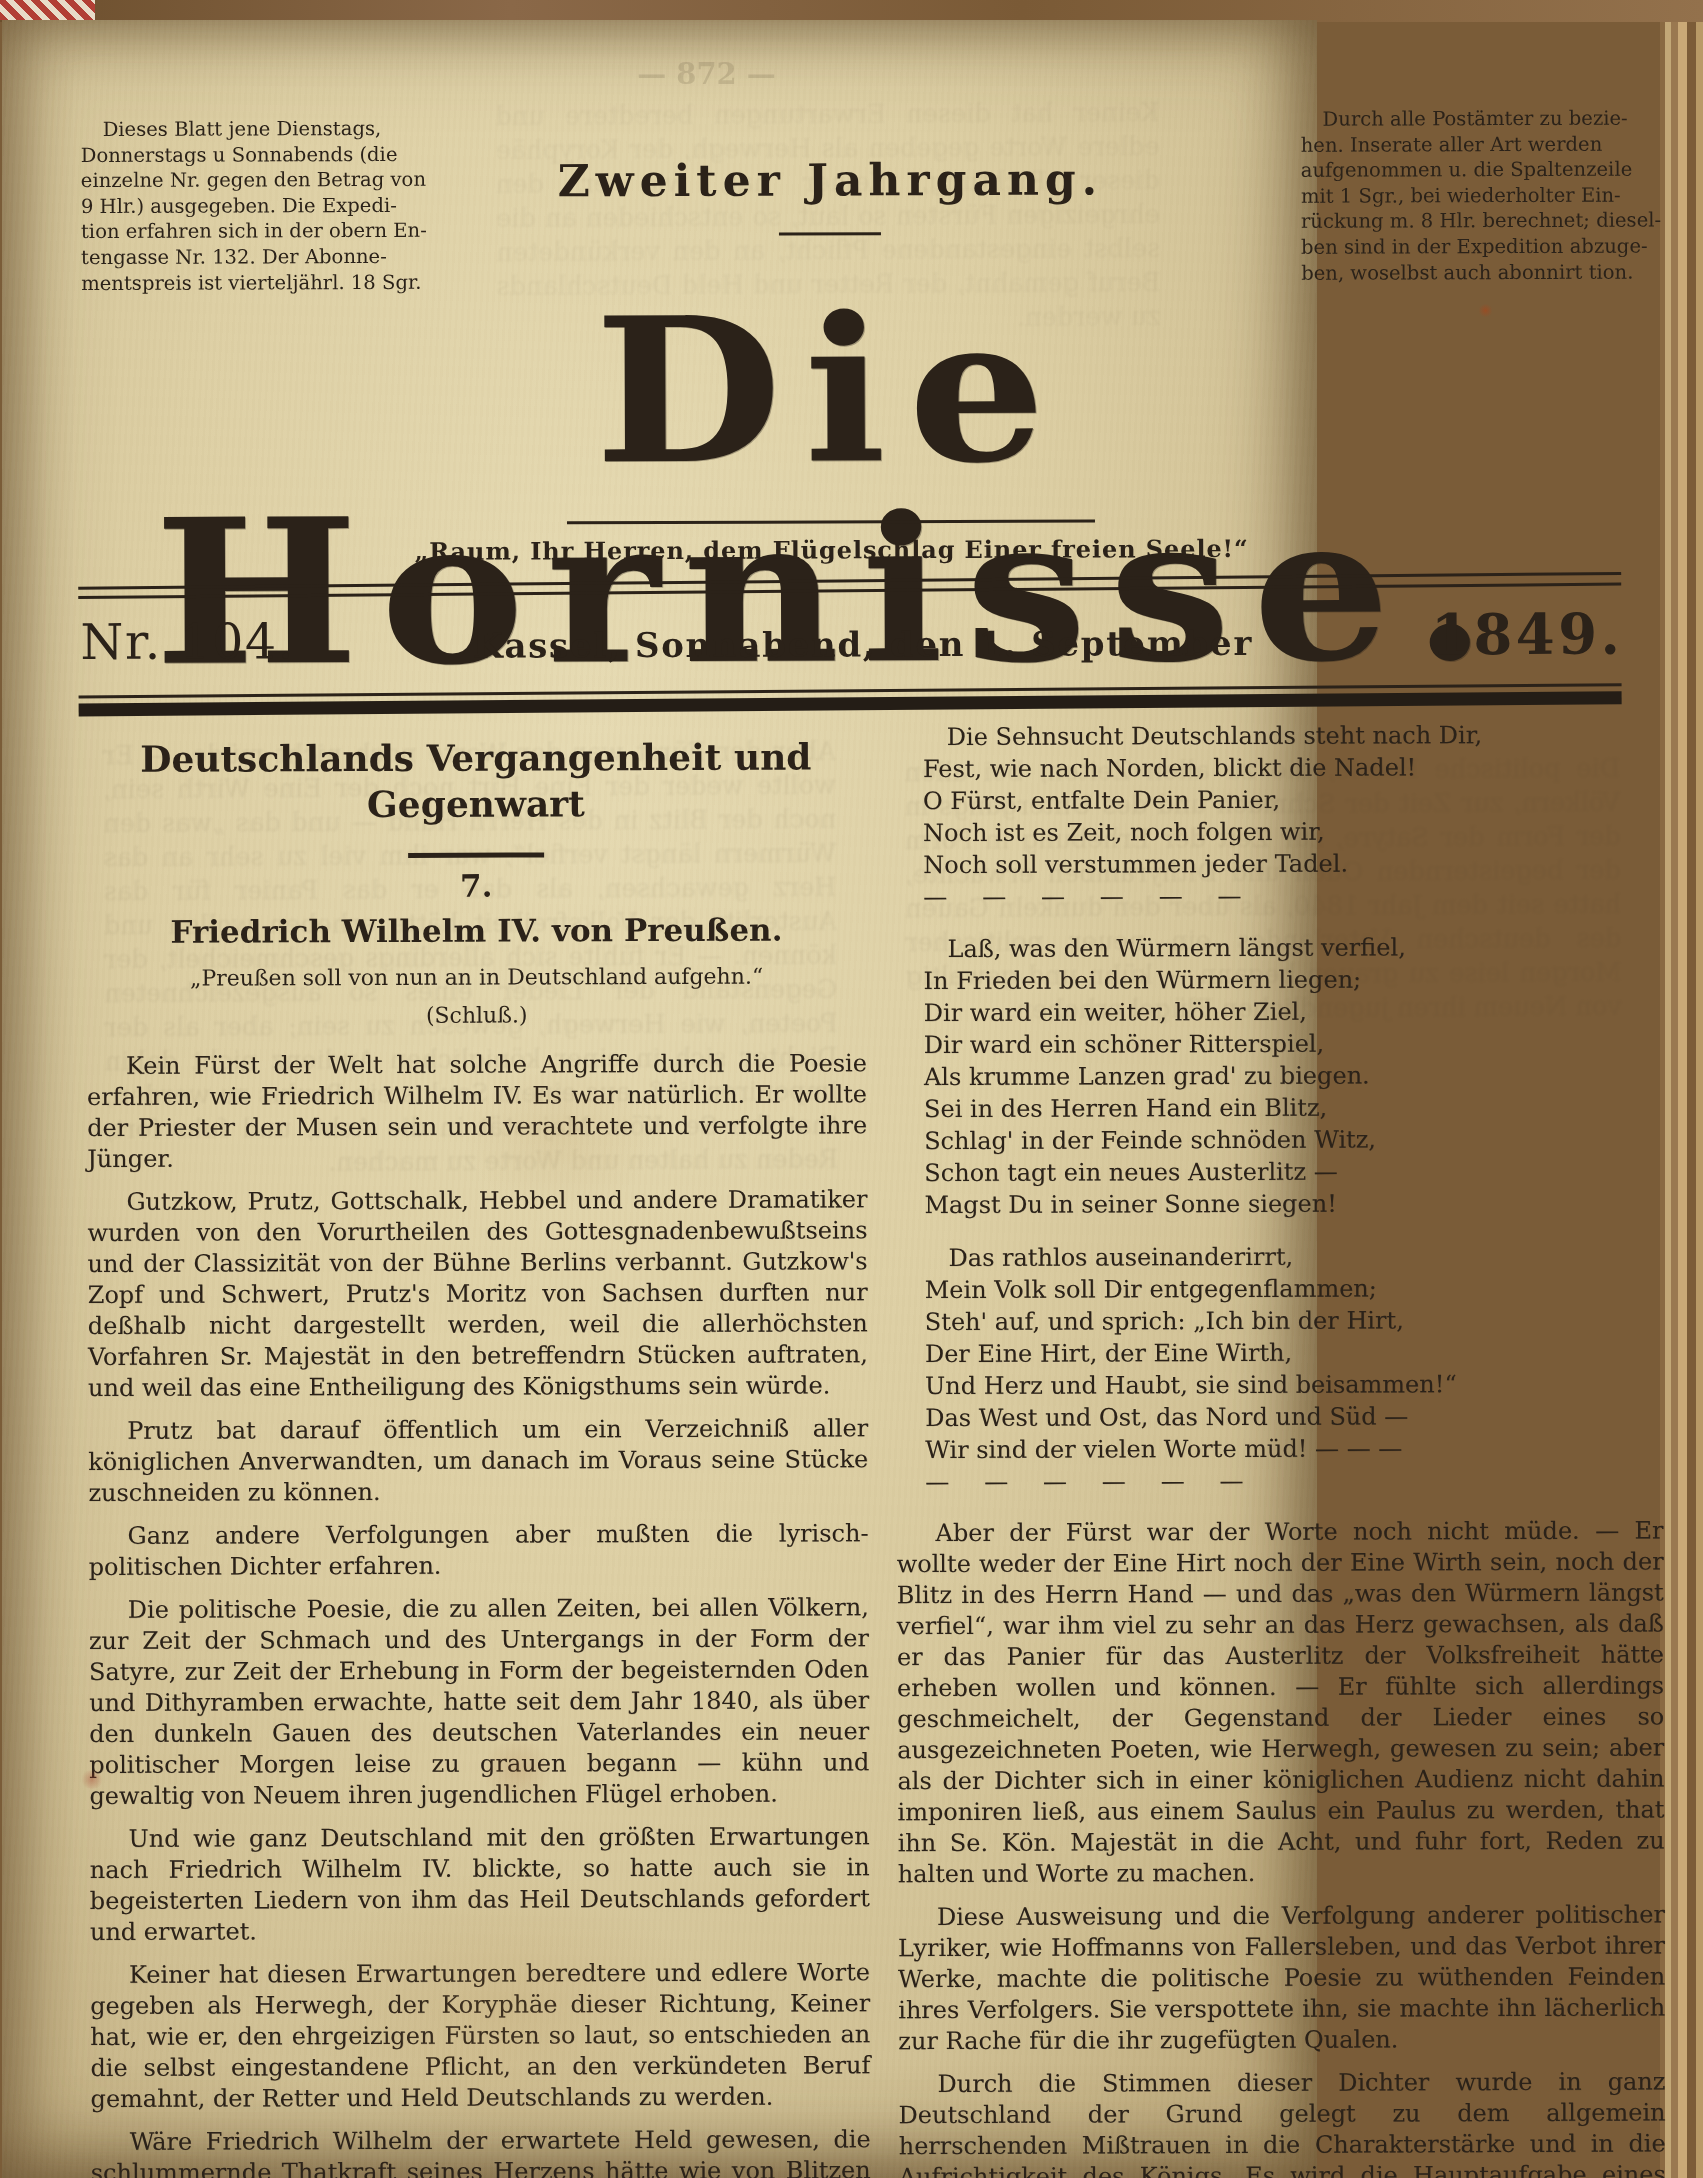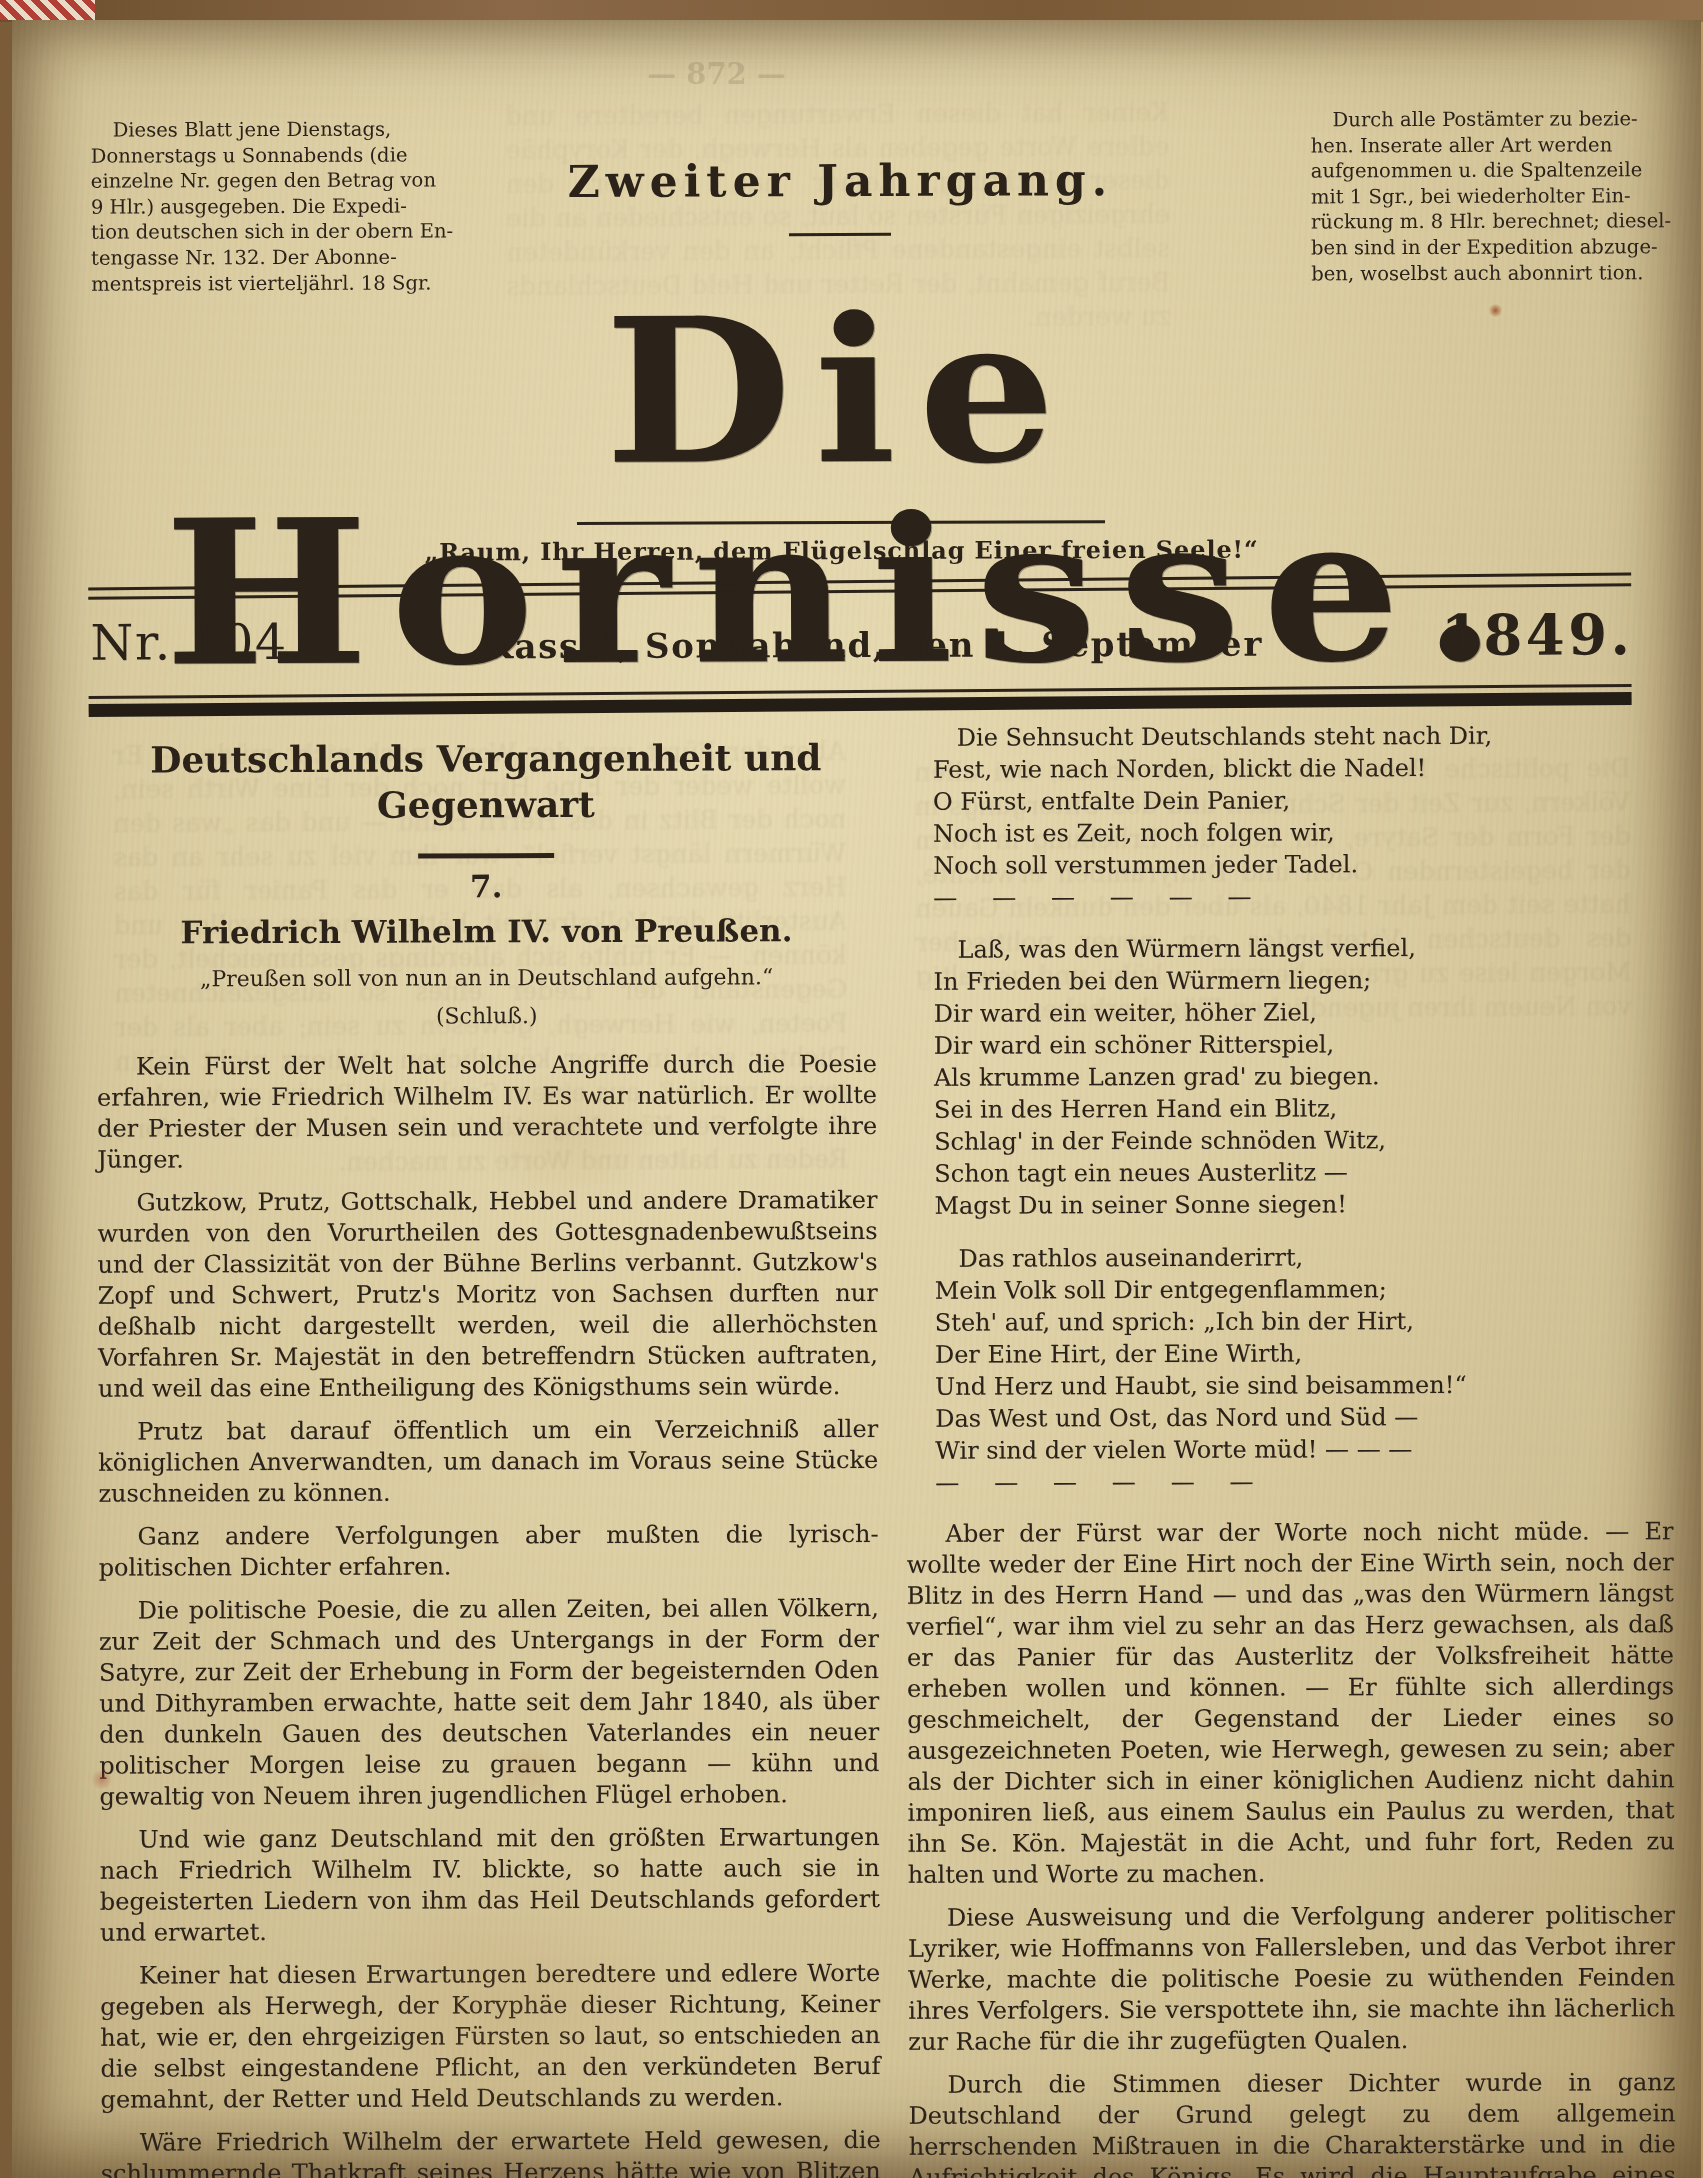--- a/index.html
+++ b/index.html
@@ -9,21 +9,21 @@
   
   .binding-top{position:absolute;left:0;top:0;width:1704px;height:22px;
     background:linear-gradient(90deg,#6b4e2c,#8a6848 30%,#7a5a36 60%,#93714c);}
   .cloth-corner{position:absolute;left:0;top:0;width:95px;height:20.4px;
     background:repeating-linear-gradient(45deg,#b23f35 0 6px,#e8dcc8 6px 12px);}
   .page-edges{position:absolute;right:0;top:0;width:44px;height:2179px;
     background:repeating-linear-gradient(90deg,#8a6a42 0 5.1px,#c3a877 5.1px 11px,#9a7850 11px 18px,
       #caa977 18px 27px,#7c5c38 27px 36px,#b99a67 36px 44px);}
 
   
-  .paper{position:absolute;left:12px;top:20.4px;width:1689px;height:2158px;
+  .paper{position:absolute;left:2px;top:20.4px;width:1315px;height:2158px;
     background:radial-gradient(ellipse at 45% 32%,#e6dab2 0%,#ddcfa4 42%,#d0c094 72%,#b9a476 100%);
     box-shadow:inset 0 0 94px rgba(90,65,35,.5), inset -25.6px 0 60px rgba(90,65,35,.38),
                inset 22px 0 47px rgba(120,95,60,.28), inset 0 -34px 68px rgba(110,85,50,.3);}
   .grain{position:absolute;inset:0;opacity:.5;pointer-events:none;
     background:repeating-linear-gradient(93deg,rgba(120,100,60,.04) 0 2.6px,rgba(255,250,230,.03) 2.6px 6px);}
 
   .printed{position:absolute;inset:0;transform:rotate(-0.2deg);}
 
   
   .ghost{position:absolute;transform:scaleX(-1) rotate(.35deg);opacity:.07;filter:blur(1.1px);
@@ -107,21 +107,21 @@
     <div class="ghost" style="left:494px;top:77px;width:664px;opacity:.05;">Keiner hat diesen Erwartungen beredtere und edlere Worte gegeben als Herwegh, der Koryphäe dieser Richtung, Keiner hat, wie er, den ehrgeizigen Fürsten so laut, so entschieden an die selbst eingestandene Pflicht, an den verkündeten Beruf gemahnt, der Retter und Held Deutschlands zu werden.</div>
     <div class="ghost-pageno">— 872 —</div>
 
     <div class="printed">
 
       <div class="notice notice-left">
         <div class="notice-line ind">Dieses Blatt jene Dienstags,</div>
         <div class="notice-line">Donnerstags u Sonnabends (die</div>
         <div class="notice-line">einzelne Nr. gegen den Betrag von</div>
         <div class="notice-line">9 Hlr.) ausgegeben. Die Expedi-</div>
-        <div class="notice-line">tion deutschen sich in der obern En-</div>
+        <div class="notice-line">tion erfahren sich in der obern En-</div>
         <div class="notice-line">tengasse Nr. 132. Der Abonne-</div>
         <div class="notice-line">mentspreis ist vierteljährl. 18 Sgr.</div>
       </div>
 
       <div class="notice notice-right">
         <div class="notice-line ind">Durch alle Postämter zu bezie-</div>
         <div class="notice-line">hen. Inserate aller Art werden</div>
         <div class="notice-line">aufgenommen u. die Spaltenzeile</div>
         <div class="notice-line">mit 1 Sgr., bei wiederholter Ein-</div>
         <div class="notice-line">rückung m. 8 Hlr. berechnet; diesel-</div>

